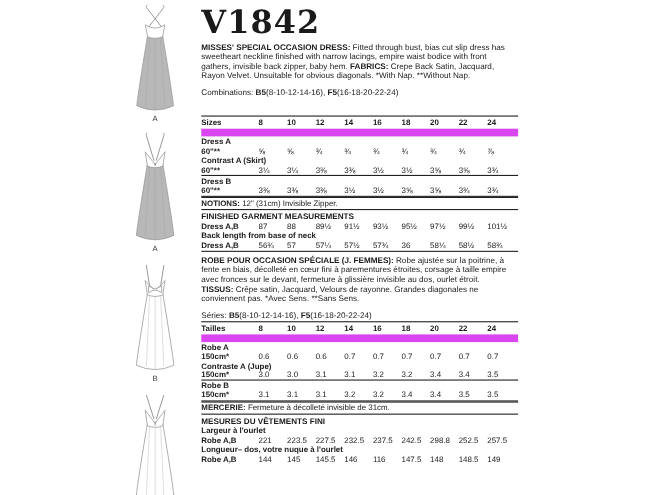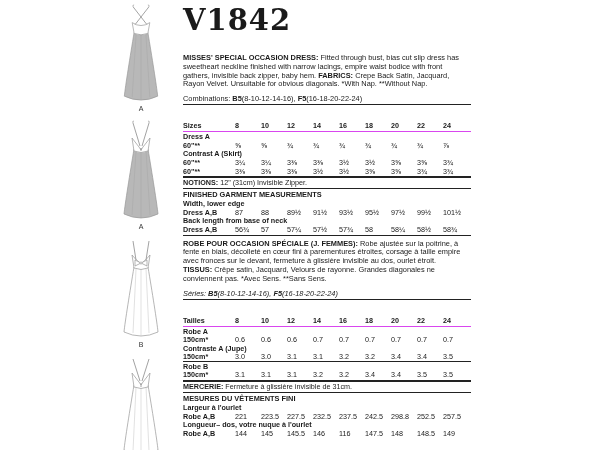--- a/index.html
+++ b/index.html
@@ -4,43 +4,43 @@
 <style>
   html,body{margin:0;padding:0;background:#fff;}
   body{width:610px;height:450px;position:relative;overflow:hidden;
        font-family:"Liberation Sans",sans-serif;color:#1a1a1a;
        -webkit-font-smoothing:antialiased;}
   .figures{position:absolute;left:100px;top:2px;width:82px;}
   .figure{display:flex;flex-direction:column;align-items:center;margin-bottom:6px;}
   .figure svg{display:block;}
   .fig-label{font-size:7px;color:#333;margin-top:1px;line-height:7px;}
   .content{position:absolute;left:183px;top:6px;width:360px;}
-  .masthead{position:relative;height:30px;margin-bottom:18px;}
+  .masthead{position:relative;height:30px;margin-bottom:3px;}
   .title{font-family:"DejaVu Serif","Liberation Serif",serif;font-size:29px;
          line-height:29px;font-weight:600;letter-spacing:1px;}
   .difficulty{position:absolute;right:3px;top:9px;font-size:10.5px;color:#2b2b2b;
               letter-spacing:.2px;}
   .para{font-size:7.4px;line-height:8.8px;width:282px;margin-bottom:5px;}
   .b{font-weight:bold;}
-  .combos{font-size:7.4px;line-height:9px;margin-bottom:1px;}
+  .combos{font-size:7.4px;line-height:9px;margin-bottom:17px;}
   .ytable{width:288px;}
   .trow{display:flex;align-items:baseline;height:8.6px;font-size:7.2px;}
-  .thead{font-weight:bold;border-top:1.5px solid #222;border-bottom:1px solid #d946ef;
-         height:10px;padding-top:16px;}
+  .thead{font-weight:bold;border-top:1.5px solid #222;border-bottom:7px solid #d946ef;
+         height:10px;padding-top:1px;}
   .thead .tcell{font-weight:bold;}
   .tlabel{width:52px;flex:none;font-weight:bold;white-space:nowrap;}
   .tlabel.wide{width:auto;}
   .tcell{width:26px;flex:none;}
   .rule-top{border-top:1px solid #222;}
   .note-line{width:288px;font-size:7.2px;line-height:9.5px;height:10px;
              border-bottom:1px solid #222;border-top:1px solid #222;}
   .sec-heading{font-size:7.4px;font-weight:bold;line-height:9px;padding-top:1px;}
   .ytable.closed{border-bottom:1.5px solid #222;padding-bottom:1px;}
   .fr{margin-top:4px;}
-  .series{font-size:7.4px;line-height:9px;margin-bottom:1px;font-style:italic;}
+  .series{font-size:7.4px;line-height:9px;margin-bottom:1px;}
 </style>
 </head>
 <body>
 
 <div class="figures">
 
   <div class="figure">
     <svg width="70" height="102" viewBox="0 0 70 104">
       <path d="M28,31 C24,55 19,86 18,96 Q35,104 52,96 C51,86 46,55 42,31 Z" fill="#b8b8b8" stroke="#979797" stroke-width="0.7"></path>
       <path d="M30,33 L26,97 M35,33 L35,100 M40,33 L44,97" stroke="#a6a6a6" stroke-width="0.5" fill="none"></path>
@@ -141,20 +141,23 @@
         <span class="tcell">3¼</span>
         <span class="tcell">3¼</span>
         <span class="tcell">3⅜</span>
         <span class="tcell">3⅜</span>
         <span class="tcell">3½</span>
         <span class="tcell">3½</span>
         <span class="tcell">3⅝</span>
         <span class="tcell">3⅝</span>
         <span class="tcell">3¾</span>
       </div>
+      <div class="trow tgroup rule-top">
+        <span class="tlabel wide">Dress B</span>
+      </div>
       <div class="trow">
         <span class="tlabel">60"**</span>
         <span class="tcell">3⅜</span>
         <span class="tcell">3⅜</span>
         <span class="tcell">3⅜</span>
         <span class="tcell">3½</span>
         <span class="tcell">3½</span>
         <span class="tcell">3⅝</span>
         <span class="tcell">3⅝</span>
         <span class="tcell">3¾</span>
@@ -162,23 +165,20 @@
       </div>
     </div>
 
   <div class="note-line">
     <span class="b">NOTIONS:</span>
     <span>12" (31cm) Invisible Zipper.</span>
   </div>
 
   <div class="sec-heading">FINISHED GARMENT MEASUREMENTS</div>
   <div class="ytable closed">
-      <div class="trow tgroup">
-        <span class="tlabel wide">Width, lower edge</span>
-      </div>
       <div class="trow">
         <span class="tlabel">Dress A,B</span>
         <span class="tcell">87</span>
         <span class="tcell">88</span>
         <span class="tcell">89½</span>
         <span class="tcell">91½</span>
         <span class="tcell">93½</span>
         <span class="tcell">95½</span>
         <span class="tcell">97½</span>
         <span class="tcell">99½</span>
@@ -187,21 +187,21 @@
       <div class="trow tgroup">
         <span class="tlabel wide">Back length from base of neck</span>
       </div>
       <div class="trow">
         <span class="tlabel">Dress A,B</span>
         <span class="tcell">56¾</span>
         <span class="tcell">57</span>
         <span class="tcell">57¼</span>
         <span class="tcell">57½</span>
         <span class="tcell">57¾</span>
-        <span class="tcell">58</span>
+        <span class="tcell">36</span>
         <span class="tcell">58¼</span>
         <span class="tcell">58½</span>
         <span class="tcell">58¾</span>
       </div>
     </div>
 
   <div class="para fr">
     <span class="b">ROBE POUR OCCASION SPÉCIALE (J. FEMMES):</span>
     <span>Robe ajustée sur la poitrine, à fente en biais, décolleté en cœur fini à parementures étroites, corsage à taille empire avec fronces sur le devant, fermeture à glissière invisible au dos, ourlet étroit.</span>
     <br>
@@ -270,21 +270,21 @@
         <span class="tcell">3.2</span>
         <span class="tcell">3.4</span>
         <span class="tcell">3.4</span>
         <span class="tcell">3.5</span>
         <span class="tcell">3.5</span>
       </div>
     </div>
 
   <div class="note-line">
     <span class="b">MERCERIE:</span>
-    <span>Fermeture à glissière invisible de 31cm.</span>
+    <span>Fermeture à décolleté invisible de 31cm.</span>
   </div>
 
   <div class="sec-heading">MESURES DU VÊTEMENTS FINI</div>
   <div class="ytable">
       <div class="trow tgroup">
         <span class="tlabel wide">Largeur à l'ourlet</span>
       </div>
       <div class="trow">
         <span class="tlabel">Robe A,B</span>
         <span class="tcell">221</span>

